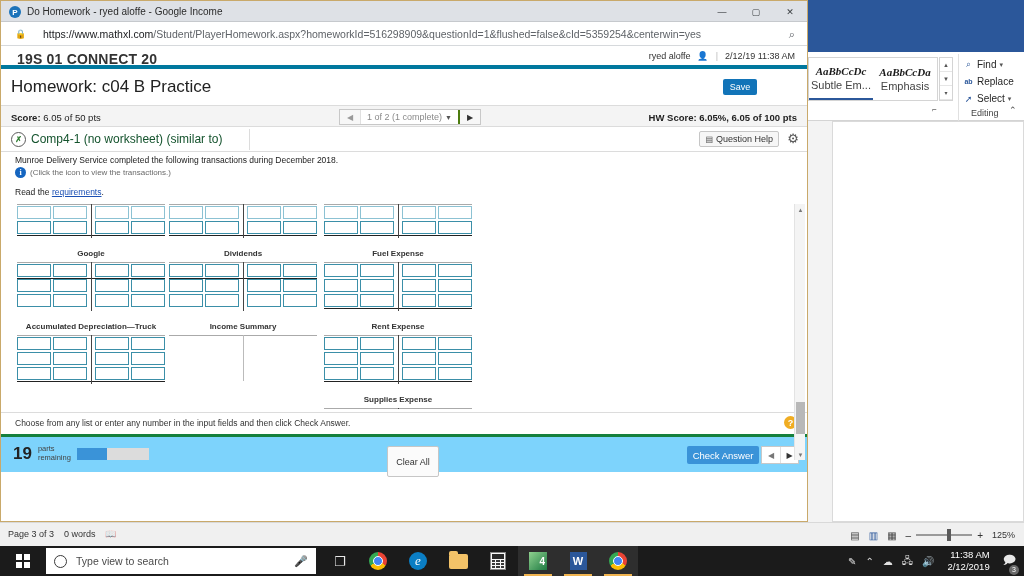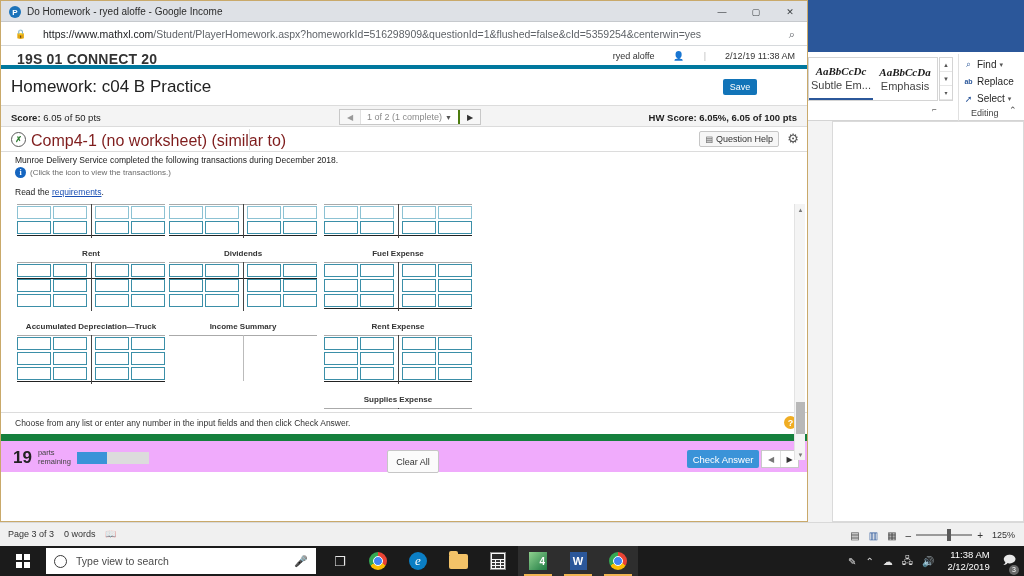--- a/index.html
+++ b/index.html
@@ -157,21 +157,21 @@
   .mxl-topbar {
     position: absolute; left: 0; top: 0; width: 806px; height: 23px;
     background: #ffffff; border-bottom: 4px solid #00789e;
   }
   .course-name {
     position: absolute; left: 16px; top: 5px; font-size: 14px; font-weight: bold;
     color: #333; letter-spacing: 0.2px;
   }
   .topbar-right {
     position: absolute; right: 12px; top: 5px; font-size: 9px; color: #333;
-    display: flex; align-items: center; gap: 19px; padding-left: 28px;
+    display: flex; align-items: center; gap: 7px; padding-left: 28px;
   }
   .user-ico { font-size: 9px; color: #555; }
   .tb-sep { color: #bbb; }
 
   .hw-header {
     position: absolute; left: 0; top: 27px; width: 766px; height: 32px;
     background: #ffffff;
   }
   .hw-title {
     position: absolute; left: 10px; top: 4px; font-size: 17px; color: #222;
@@ -217,21 +217,21 @@
     position: absolute; left: 0; top: 81px; width: 806px; height: 25px;
     background: #ffffff; border-bottom: 1px solid #dcdcdc;
   }
   .q-icon {
     position: absolute; left: 10px; top: 5px; width: 15px; height: 15px;
     border-radius: 50%; border: 1px solid #5a5a5a; background: #fff;
     display: flex; align-items: center; justify-content: center;
     font-size: 8px; color: #2f7d32; font-weight: bold;
   }
   .q-title {
-    position: absolute; left: 30px; top: 5px; font-size: 16px; color: #7f1d1d;
+    position: absolute; left: 30px; top: 5px; font-size: 12px; color: #14532d;
   }
   .q-divider {
     position: absolute; left: 248px; top: 2px; width: 1px; height: 21px;
     background: #dcdcdc;
   }
   .qhelp-btn {
     position: absolute; right: 28px; top: 4px; height: 16px;
     border: 1px solid #c6c6c6; background: #f6f6f6; border-radius: 2px;
     display: flex; align-items: center; gap: 4px; padding: 0 5px;
     font-size: 9px; color: #333;
@@ -302,33 +302,33 @@
     position: absolute; left: 14px; top: 5px; font-size: 8.5px; color: #333;
   }
   .help-circle {
     position: absolute; right: 10px; top: 3px; width: 13px; height: 13px;
     border-radius: 50%; background: #f0ad22; color: #fff; font-size: 9px;
     font-weight: bold; display: flex; align-items: center; justify-content: center;
   }
 
   .q-toolbar {
     position: absolute; left: 0; top: 388px; width: 806px; height: 38px;
-    background: #f0abfc; border-top: 7px solid #15803d;
+    background: #7dd3fc; border-top: 3px solid #15803d;
   }
   .parts-wrap {
     position: absolute; left: 12px; top: 8px; display: flex; align-items: center; gap: 6px;
   }
   .parts-num { font-size: 17px; font-weight: bold; color: #222; line-height: 1; }
   .parts-lbl { font-size: 7.5px; color: #444; line-height: 1.15; }
   .progress-track {
     width: 72px; height: 12px; background: #dcdcdc; position: relative;
   }
   .progress-fill { position: absolute; left: 0; top: 0; height: 12px; background: #3a93d8; }
   .clear-all {
-    position: absolute; left: 386px; top: 9px; width: 52px; height: 23px;
+    position: absolute; left: 386px; top: 9px; width: 52px; height: 31px;
     border: 1px solid #c6c6c6; background: #fbfbfb; border-radius: 2px;
     font-size: 9px; color: #333;
     display: flex; align-items: center; justify-content: center;
   }
   .check-answer {
     position: absolute; right: 48px; top: 9px; width: 72px; height: 18px;
     background: #3a93d8; color: #fff; font-size: 9.5px; border-radius: 2px;
     display: flex; align-items: center; justify-content: center;
   }
   .nav-arrows {
@@ -664,21 +664,21 @@
                     <div class="cellbox" style="margin-left: 0px;"></div>
                     <div class="cellbox" style="margin-left: 0px;"></div>
                     <div class="cellbox" style="margin-left: 6px;"></div>
                     <div class="cellbox" style="margin-left: 0px;"></div>
                   </div>
                   <div class="rule-line" style="top: 31px;"></div>
                 </div>
                 <div class="tacct-vline" style="height: 34px; background: rgb(68, 68, 68);"></div>
               </div>
               <div class="tacct" style="left: 8px; top: 58px; width: 148px;">
-                <div class="tacct-label">Rent</div>
+                <div class="tacct-label">Google</div>
                 <div class="tacct-top"></div>
                 <div style="position: relative; padding-top: 2px;">
                   <div class="trow">
                     <div class="cellbox" style="margin-left: 0px;"></div>
                     <div class="cellbox" style="margin-left: 0px;"></div>
                     <div class="cellbox" style="margin-left: 6px;"></div>
                     <div class="cellbox" style="margin-left: 0px;"></div>
                   </div>
                   <div class="rule-line" style="top: 16px;"></div>
                   <div class="trow">

